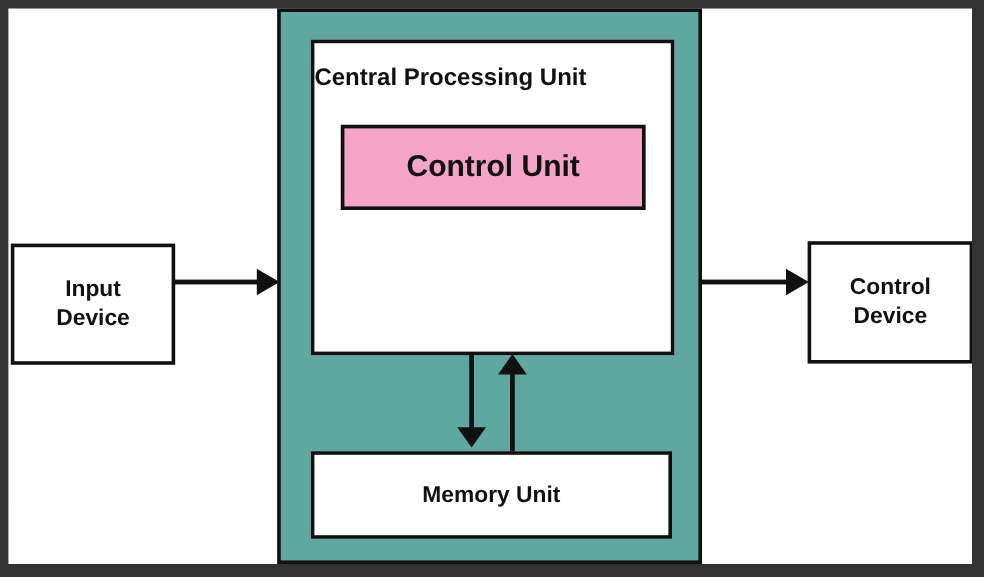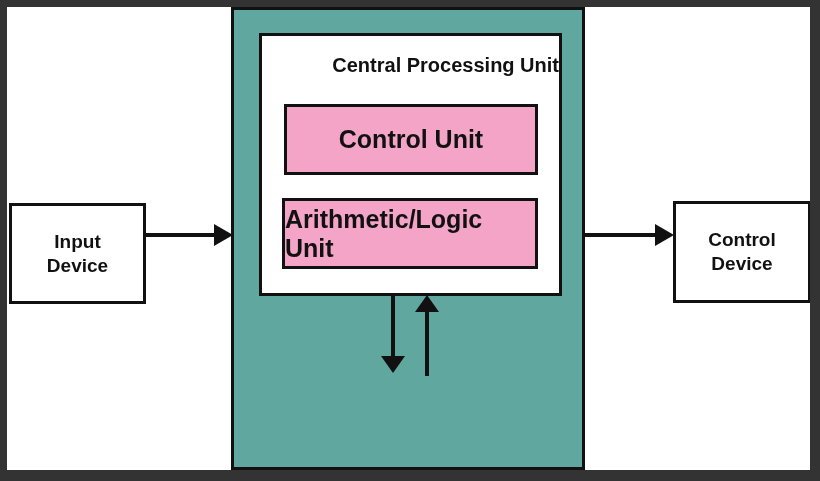--- a/index.html
+++ b/index.html
@@ -60,21 +60,21 @@
   .cpu-inner {
     position: absolute;
     left: 25px; top: 23px;
     width: 303px; height: 263px;
     background: #ffffff;
     border: 3px solid var(--box-border, #111);
   }
 
   .cpu-title {
     margin-top: 18px;
-    text-align: right;
+    text-align: left;
     font-size: 20px;
     font-weight: bold;
     color: var(--text, #111);
   }
 
   .pink-unit {
     position: absolute;
     background: var(--unit-pink, #f4a4c7);
     border: 3px solid var(--box-border, #111);
     display: flex;
@@ -159,25 +159,25 @@
   </div>
 
   <div class="cpu-container">
     <div class="cpu-inner">
       <div class="cpu-title">Central Processing Unit</div>
 
       <div class="pink-unit control-unit">
         <span>Control Unit</span>
       </div>
 
-      <div class="pink-unit alu-unit">
-        <span>Arithmetic/Logic Unit</span>
-      </div>
     </div>
 
+    <div class="memory-node">
+      <span>Memory Unit</span>
+    </div>
   </div>
 
   <div class="arrow arrow-input">
     <div class="shaft"></div>
     <div class="head"></div>
   </div>
 
   <div class="arrow arrow-output">
     <div class="shaft"></div>
     <div class="head"></div>

